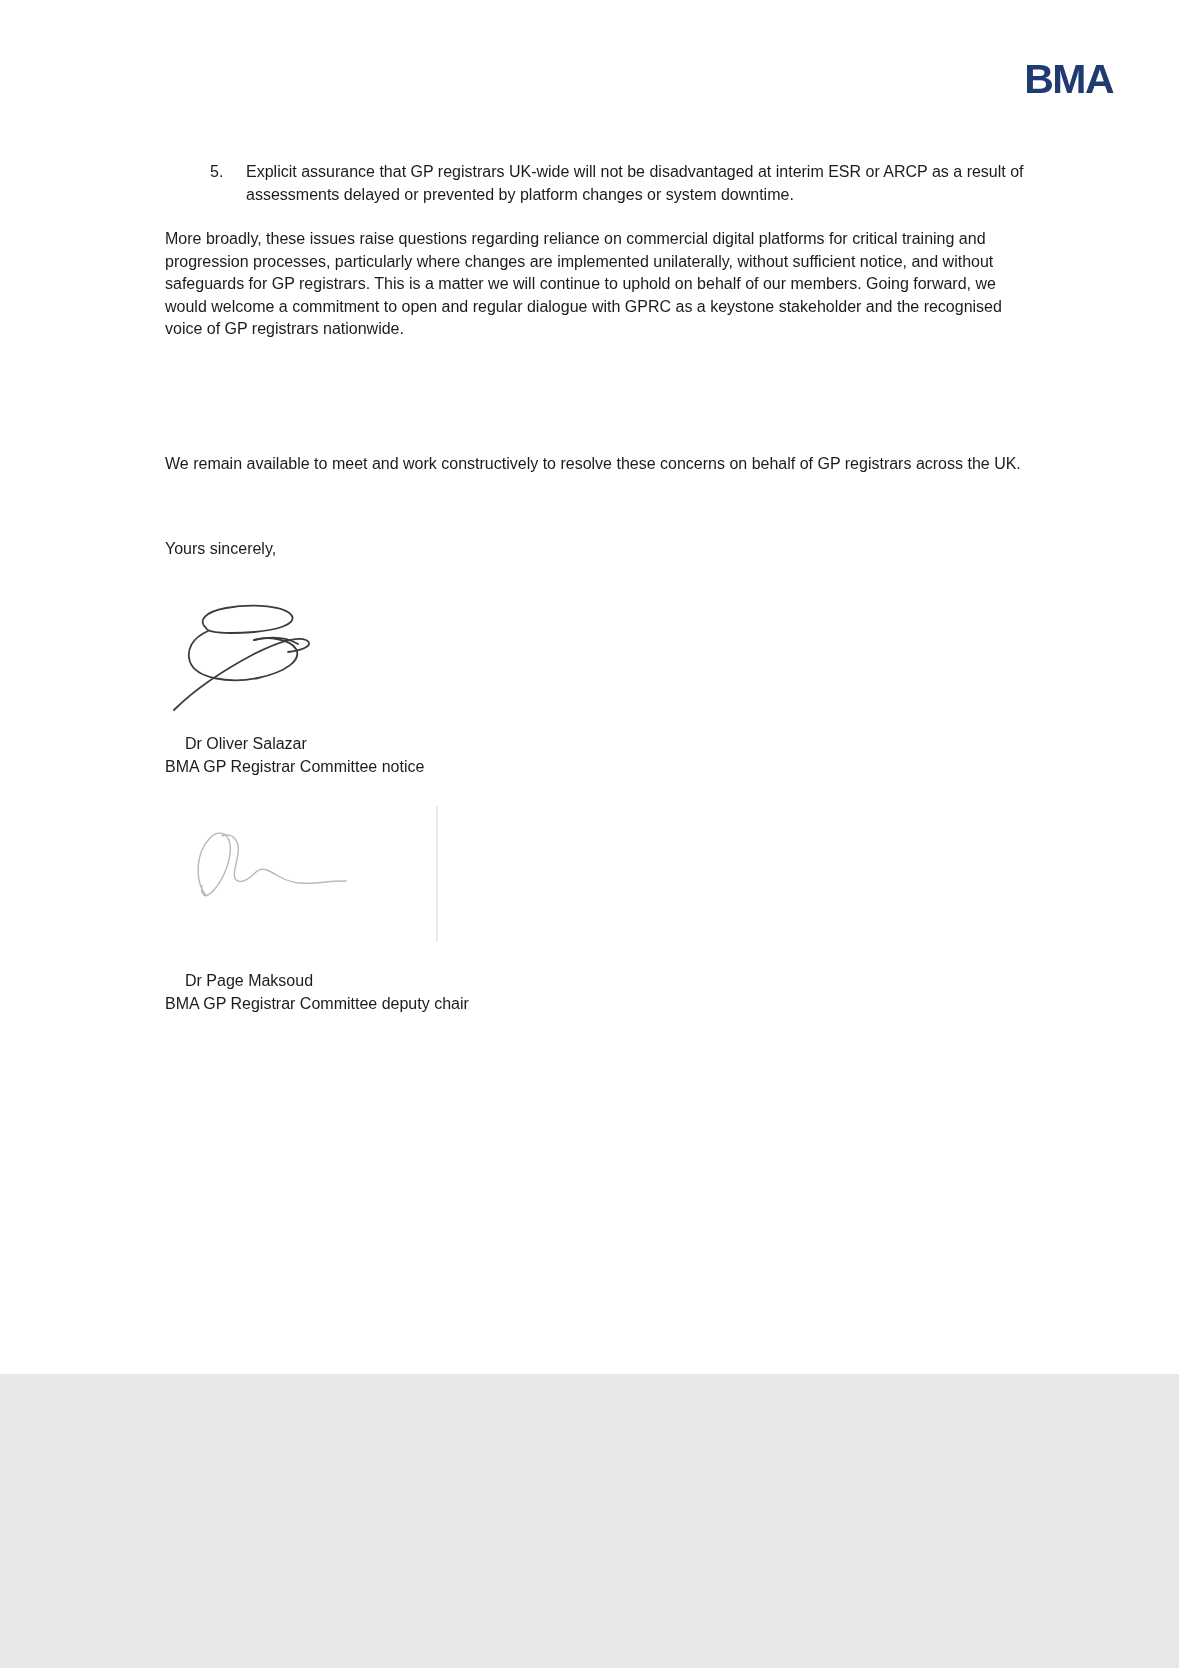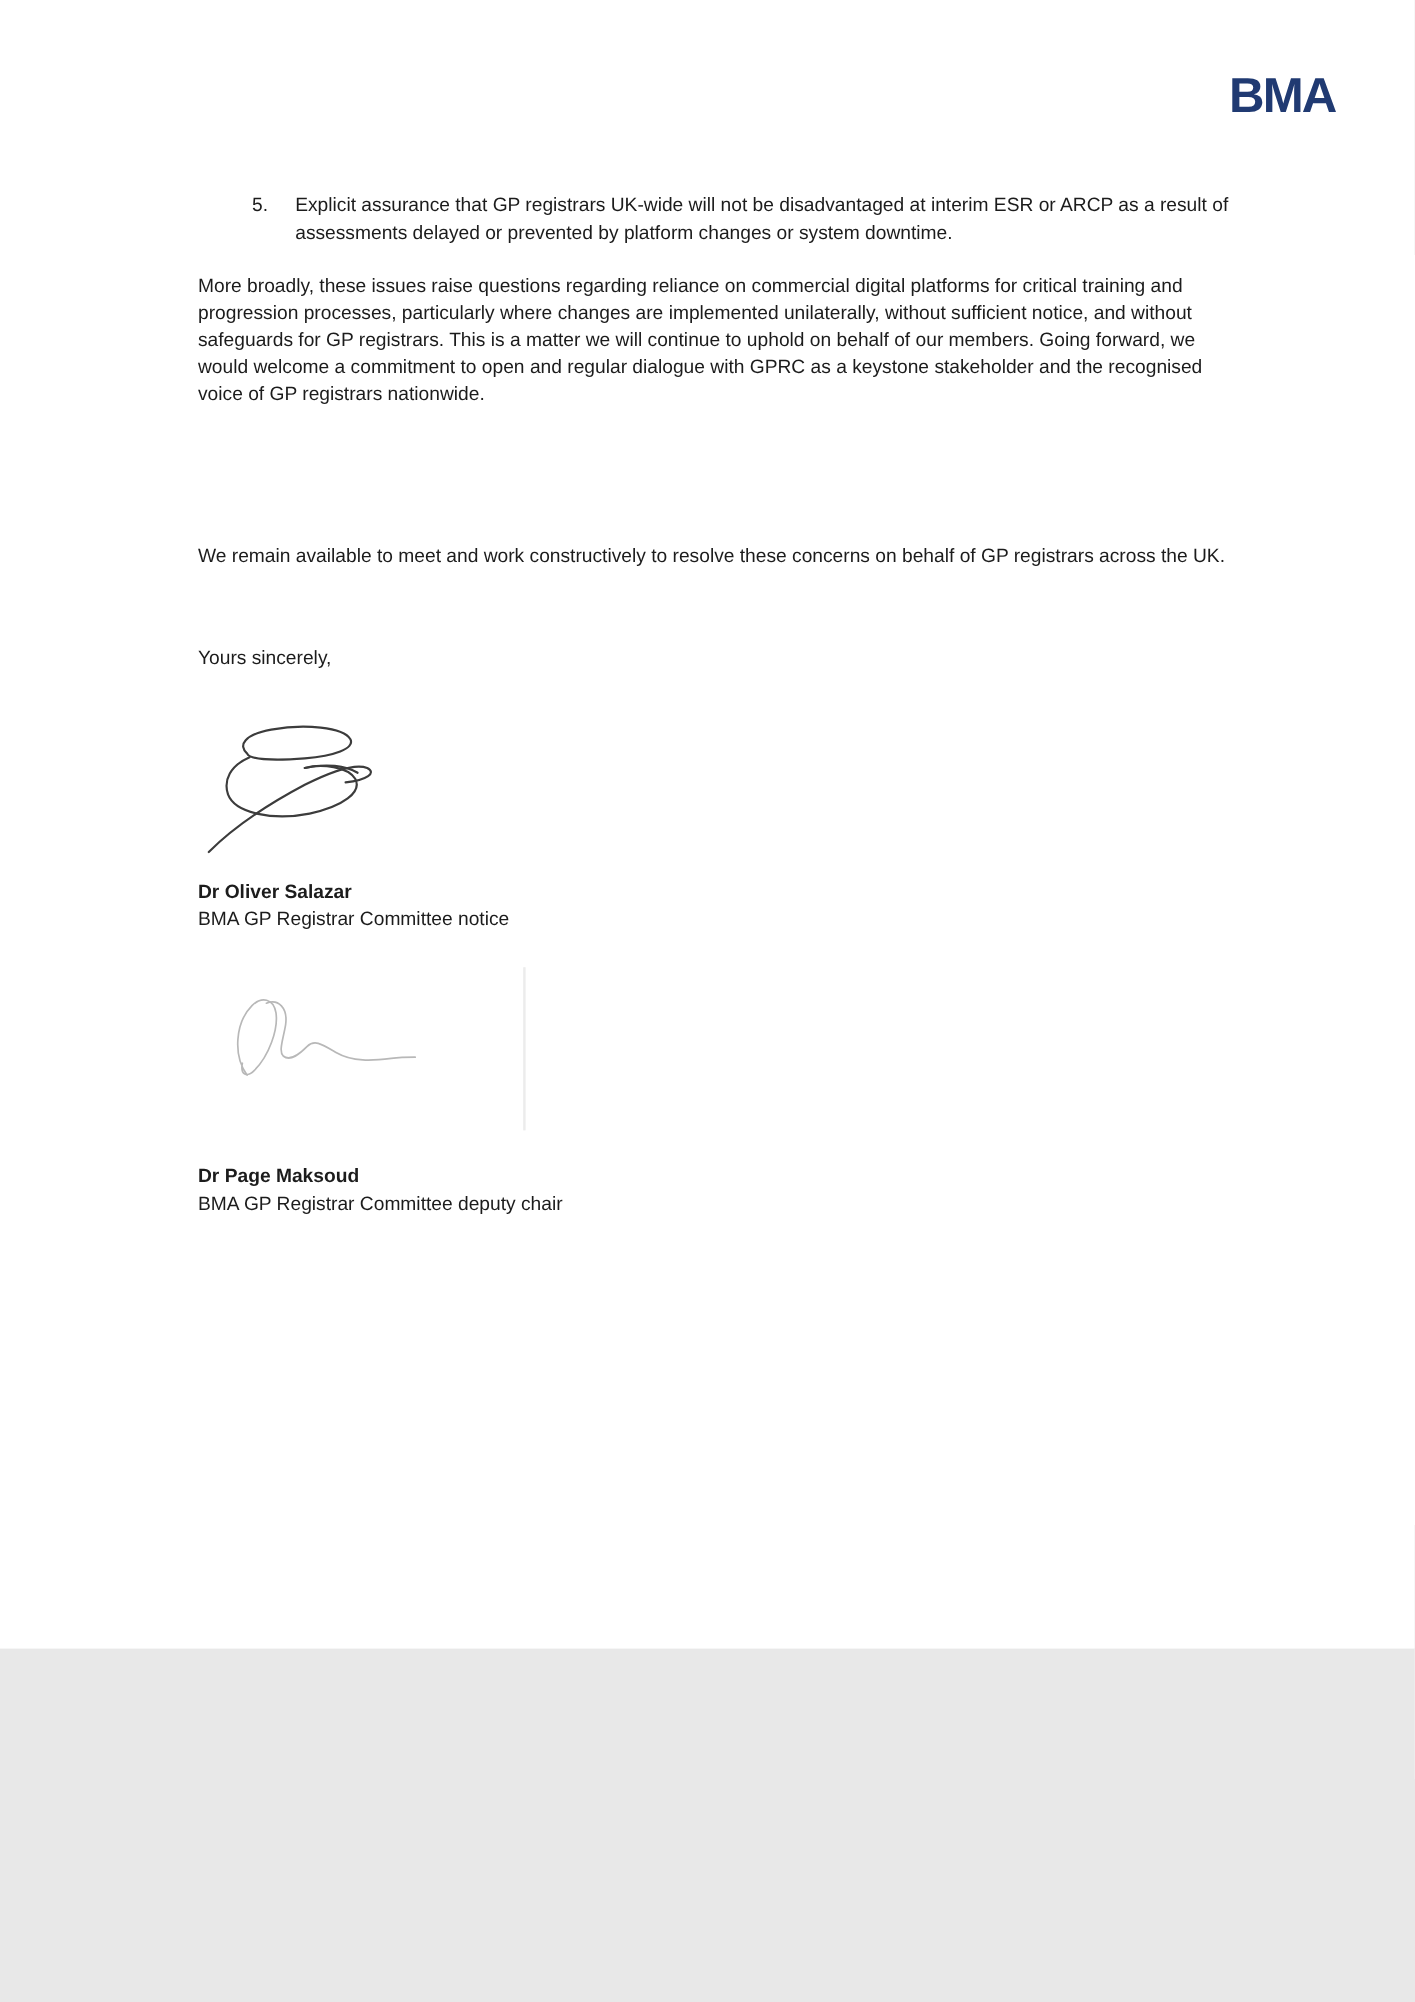--- a/index.html
+++ b/index.html
@@ -42,21 +42,21 @@
   .para { position: absolute; left: 165px; width: 862px; }
   #para-1 { top: 228px; }
   #para-2 { top: 363px; }
   #para-3 { top: 453px; }
   .closing { position: absolute; top: 538px; left: 165px; }
   .signature-1 { position: absolute; top: 588px; left: 168px; }
   .signature-2 { position: absolute; top: 828px; left: 192px; }
   .signatory { position: absolute; left: 165px; }
   #signatory-1 { top: 733px; }
   #signatory-2 { top: 970px; }
-  .signatory .name { font-weight: bold; }
+  .signatory .name { font-weight: normal; margin-left: 20px; }
   .scan-artifact {
     position: absolute;
     left: 436px;
     top: 806px;
     width: 2px;
     height: 136px;
     background: #ececec;
   }
   .footer {
     position: absolute;

